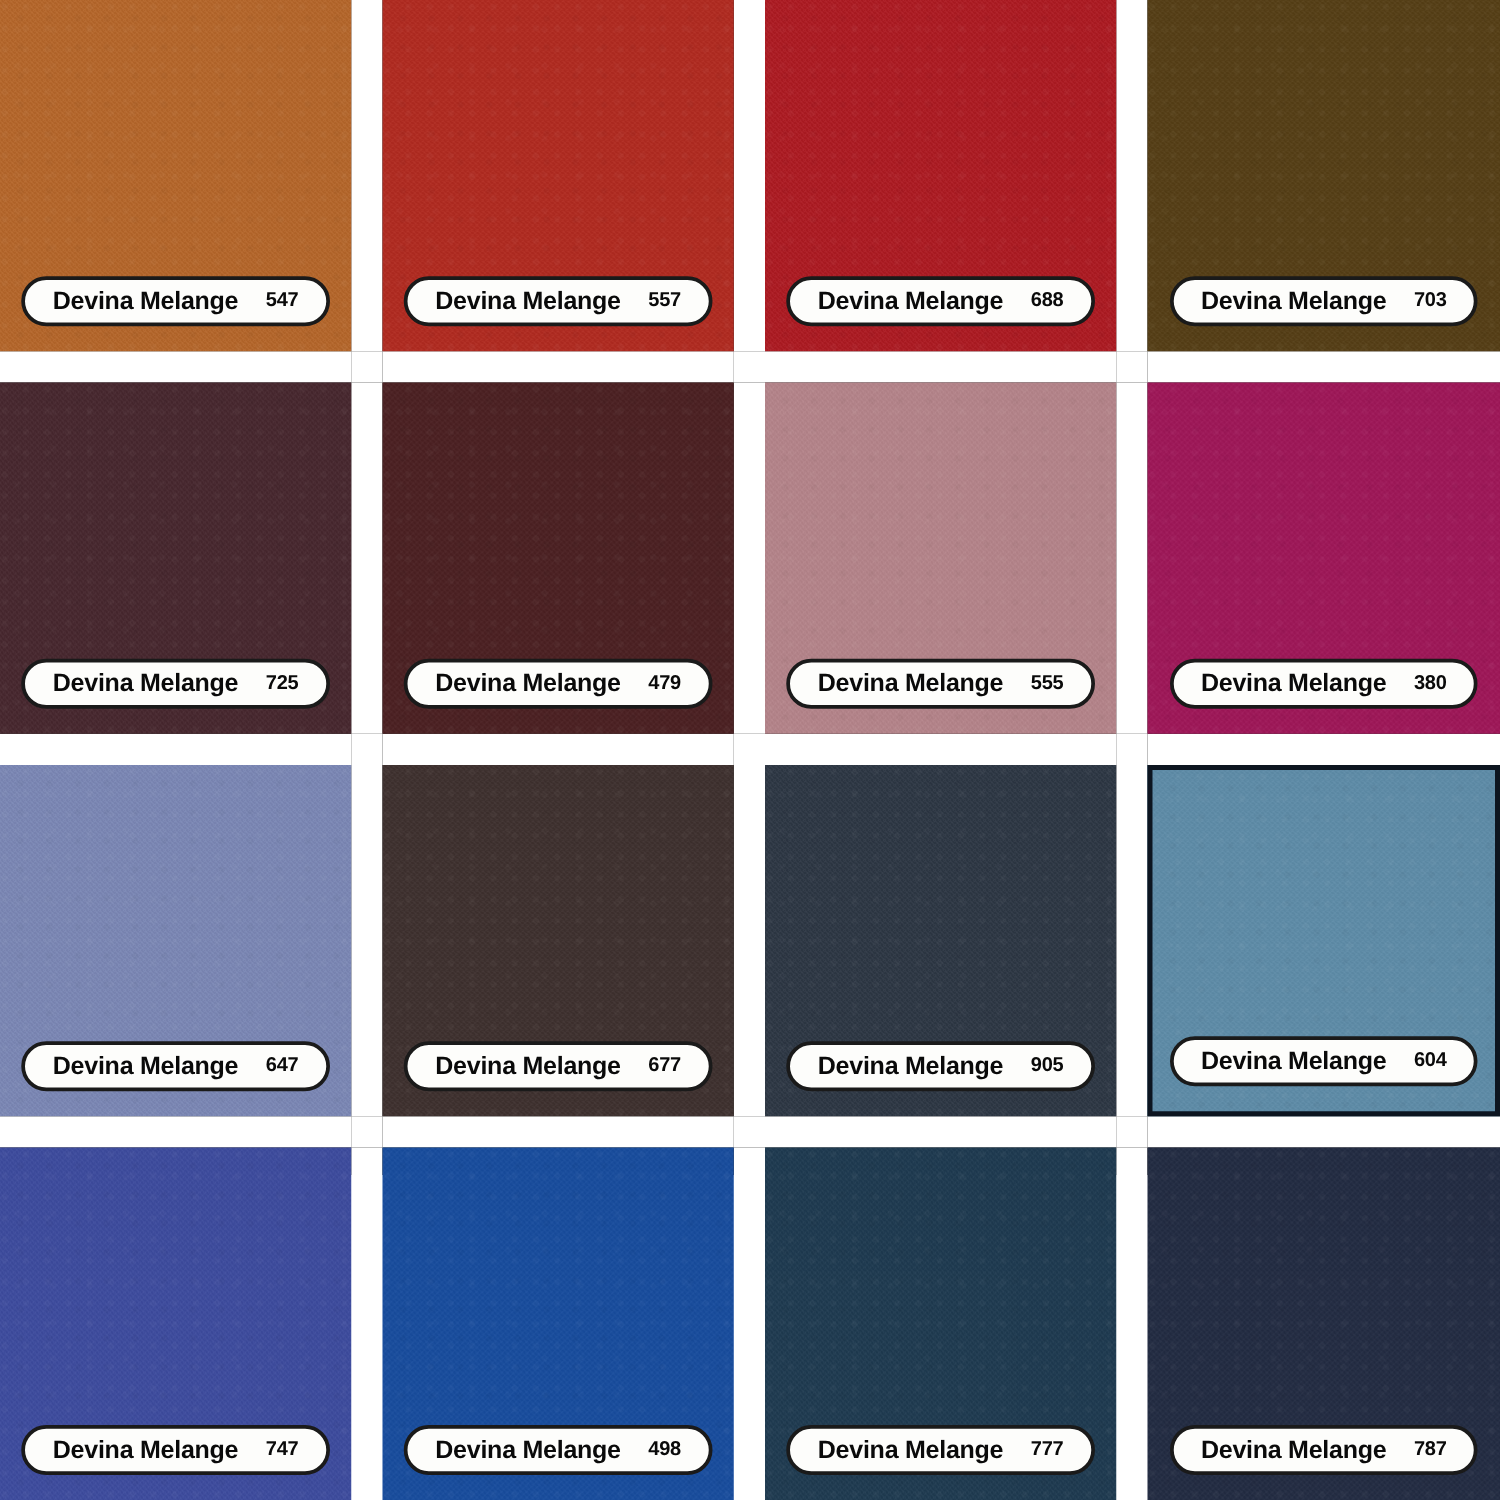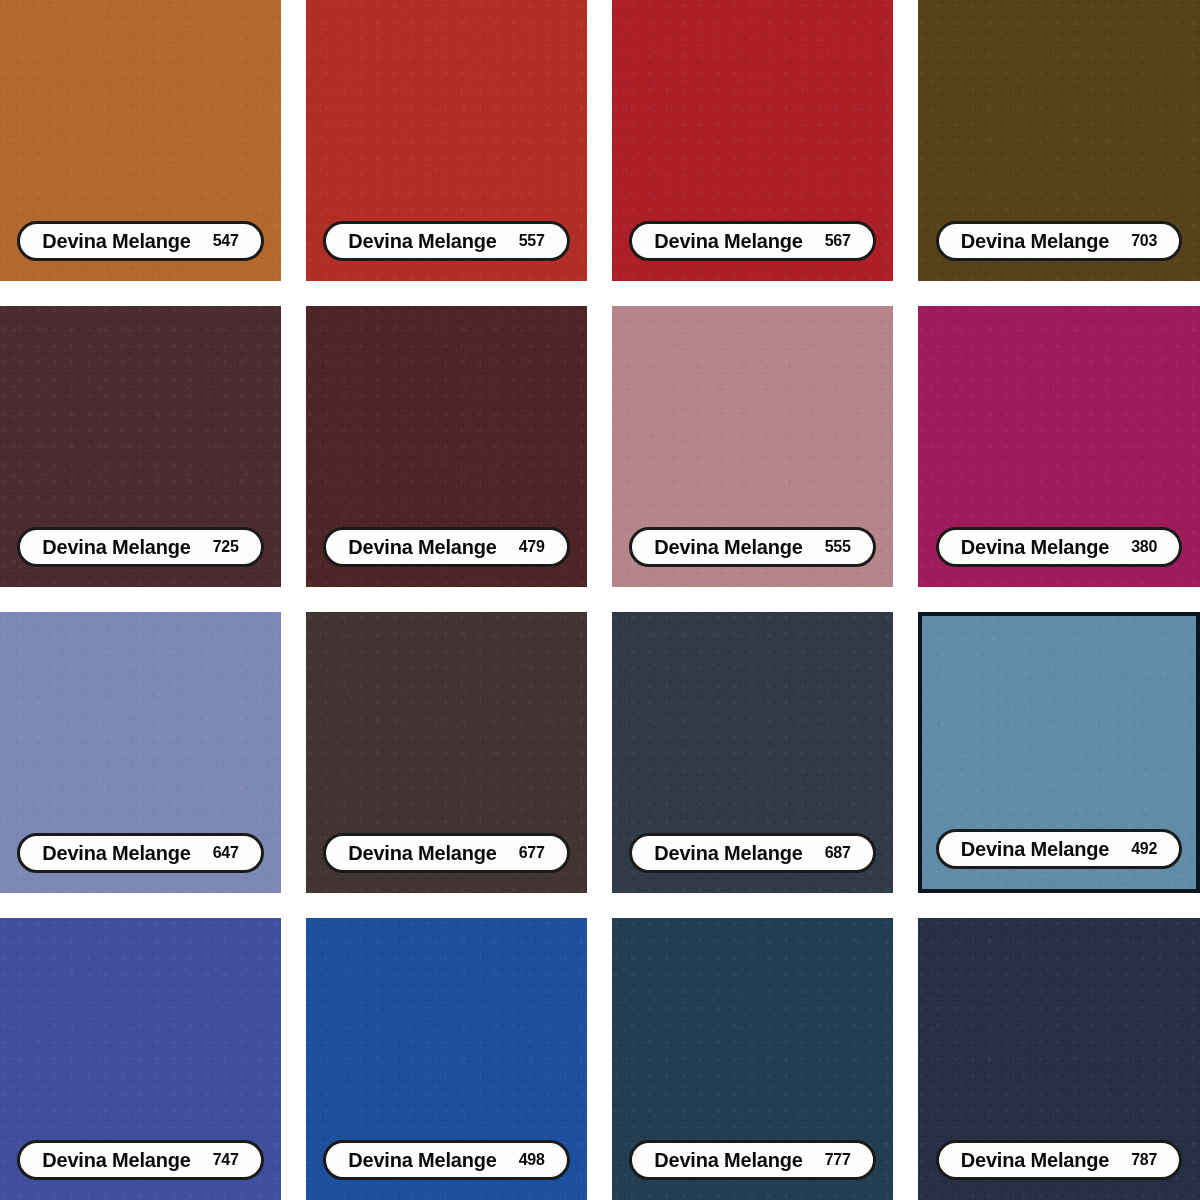--- a/index.html
+++ b/index.html
@@ -112,21 +112,21 @@
       <div class="swatch-label">
         <span class="name">Devina Melange</span>
         <span class="code">557</span>
       </div>
     </div>
     <div class="gap-cell"></div>
     <div class="swatch" style="background: rgb(173, 26, 34);">
       <div class="texture"></div>
       <div class="swatch-label">
         <span class="name">Devina Melange</span>
-        <span class="code">567</span>
+        <span class="code">688</span>
       </div>
     </div>
     <div class="gap-cell"></div>
     <div class="swatch" style="background: rgb(85, 62, 21);">
       <div class="texture"></div>
       <div class="swatch-label">
         <span class="name">Devina Melange</span>
         <span class="code">703</span>
       </div>
     </div>
@@ -188,29 +188,29 @@
       <div class="swatch-label">
         <span class="name">Devina Melange</span>
         <span class="code">677</span>
       </div>
     </div>
     <div class="gap-cell"></div>
     <div class="swatch" style="background: rgb(45, 55, 68);">
       <div class="texture"></div>
       <div class="swatch-label">
         <span class="name">Devina Melange</span>
-        <span class="code">687</span>
+        <span class="code">905</span>
       </div>
     </div>
     <div class="gap-cell"></div>
     <div class="swatch selected" style="background: rgb(94, 140, 168);">
       <div class="texture"></div>
       <div class="swatch-label">
         <span class="name">Devina Melange</span>
-        <span class="code">492</span>
+        <span class="code">604</span>
       </div>
     </div>
     <div class="gap-cell"></div>
     <div class="gap-cell"></div>
     <div class="gap-cell"></div>
     <div class="gap-cell"></div>
     <div class="gap-cell"></div>
     <div class="gap-cell"></div>
     <div class="gap-cell"></div>
     <div class="swatch" style="background: rgb(61, 75, 158);">

